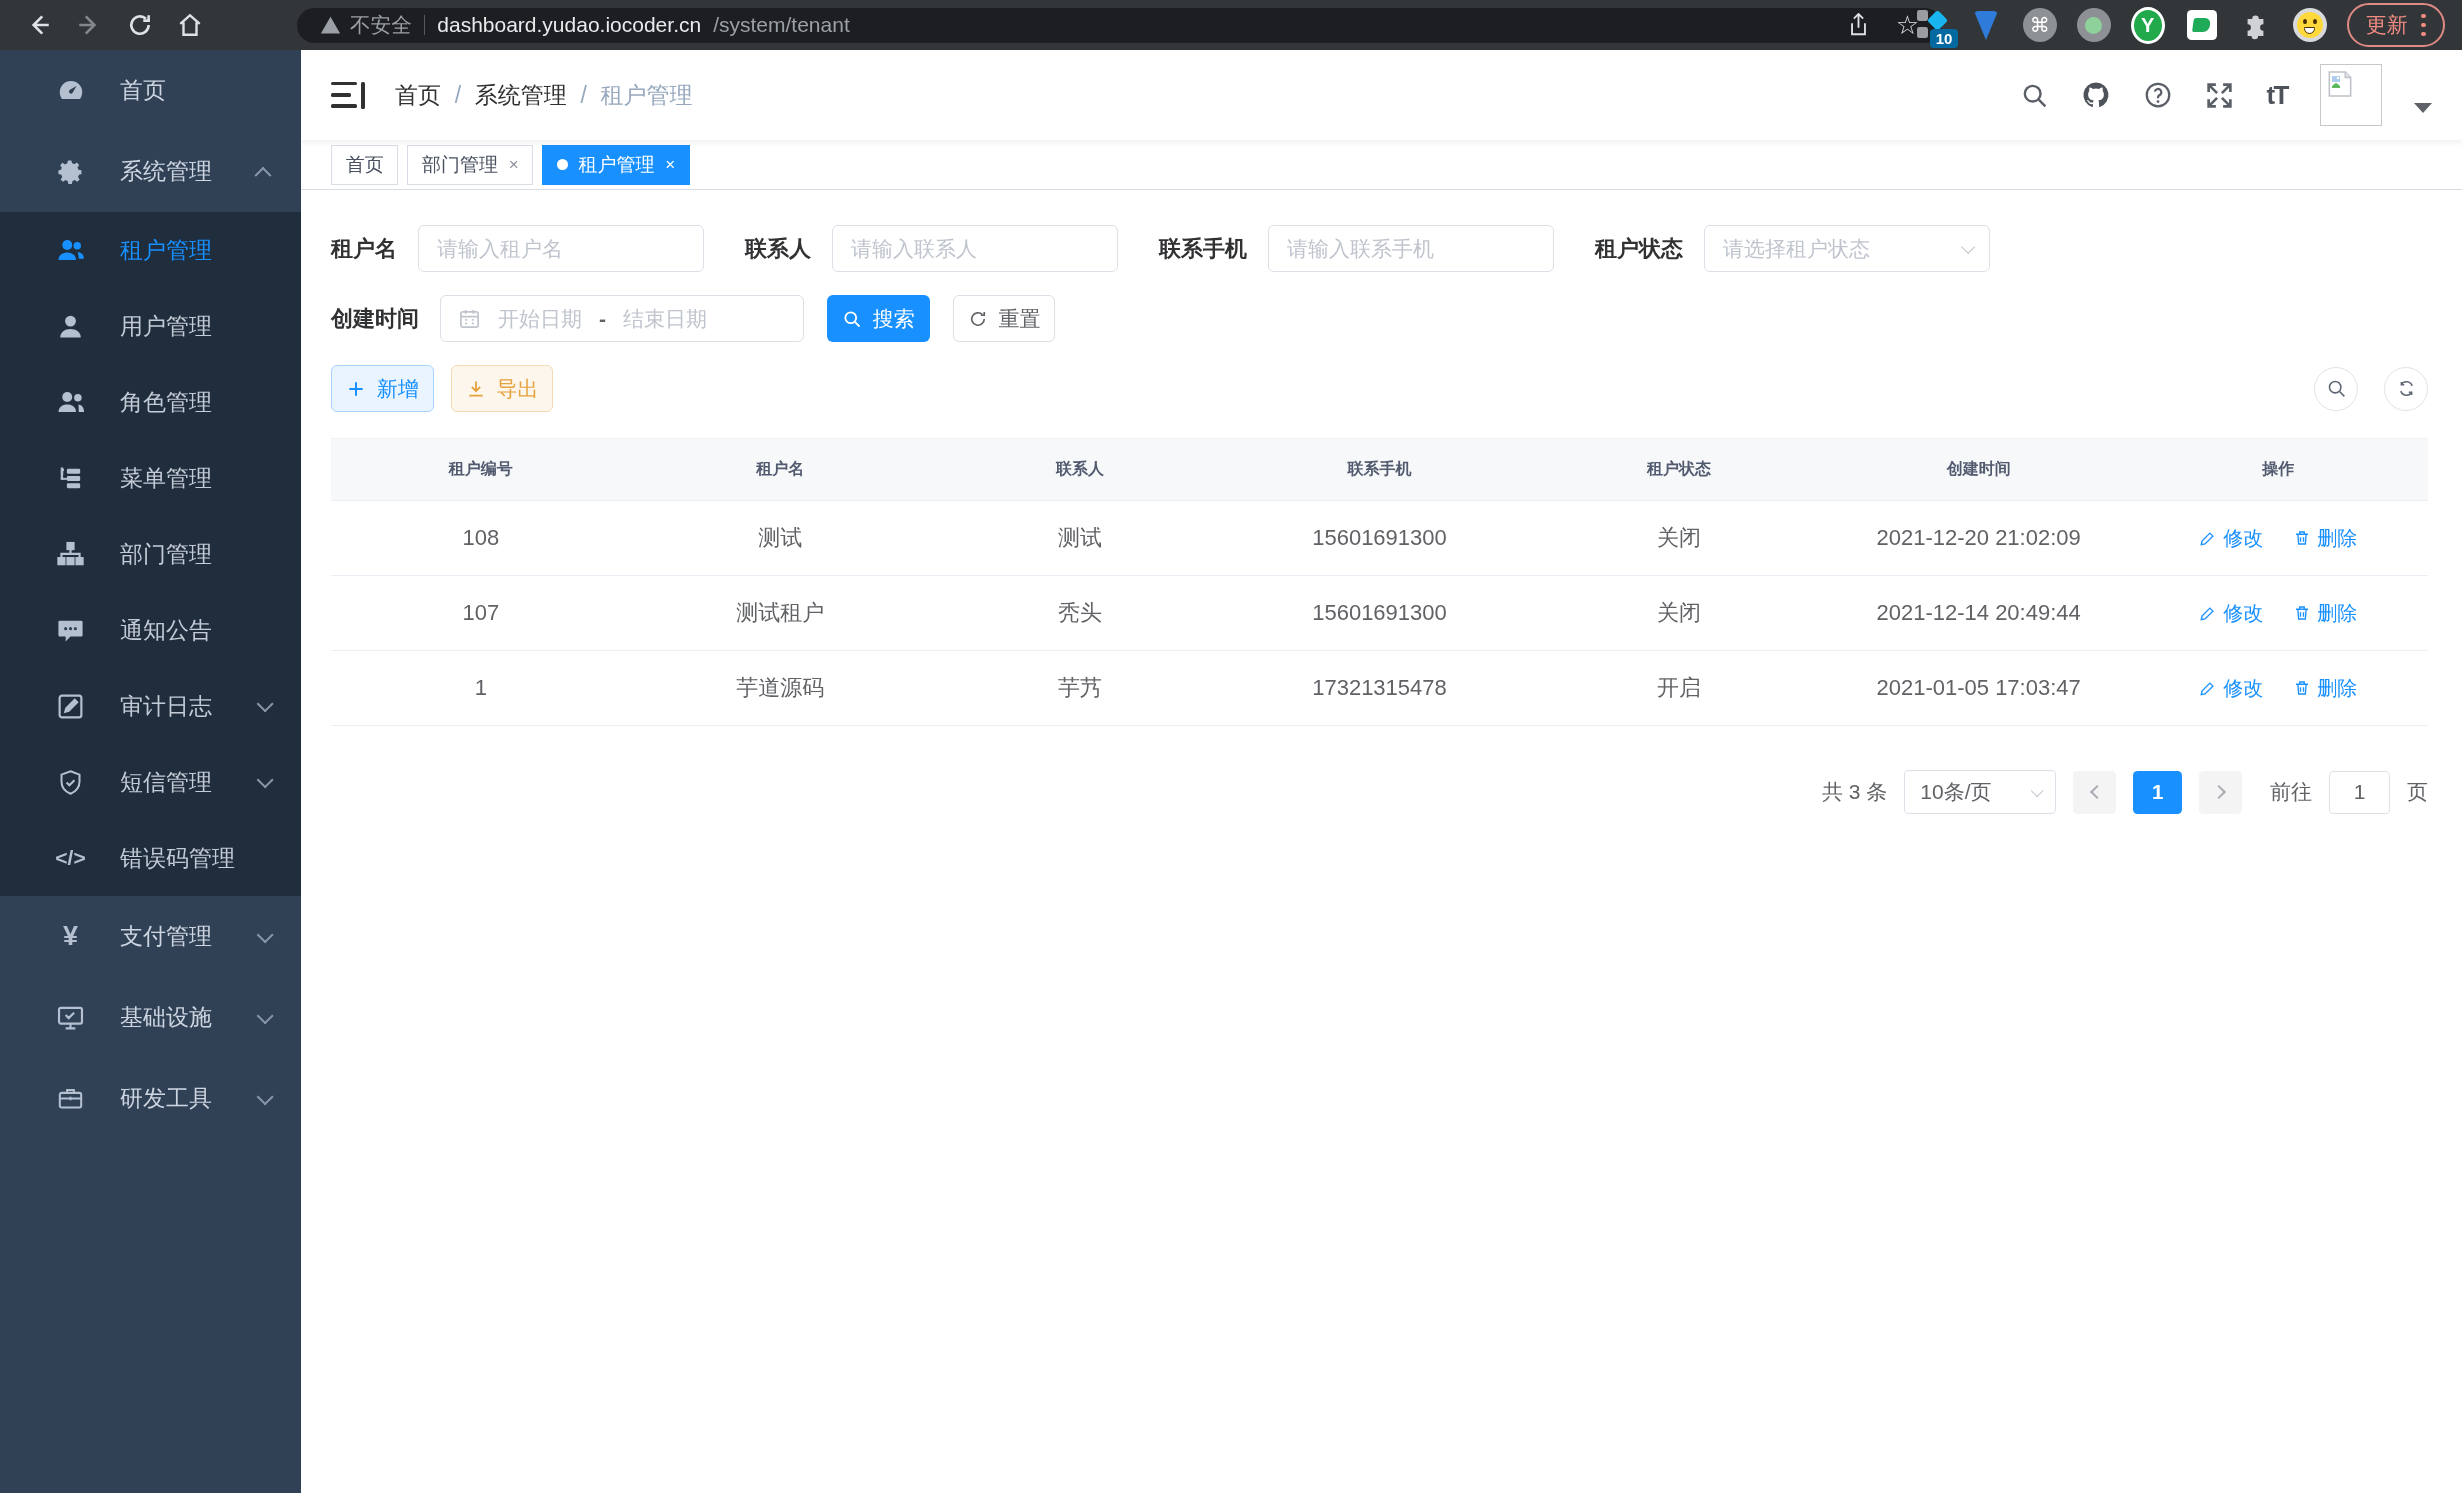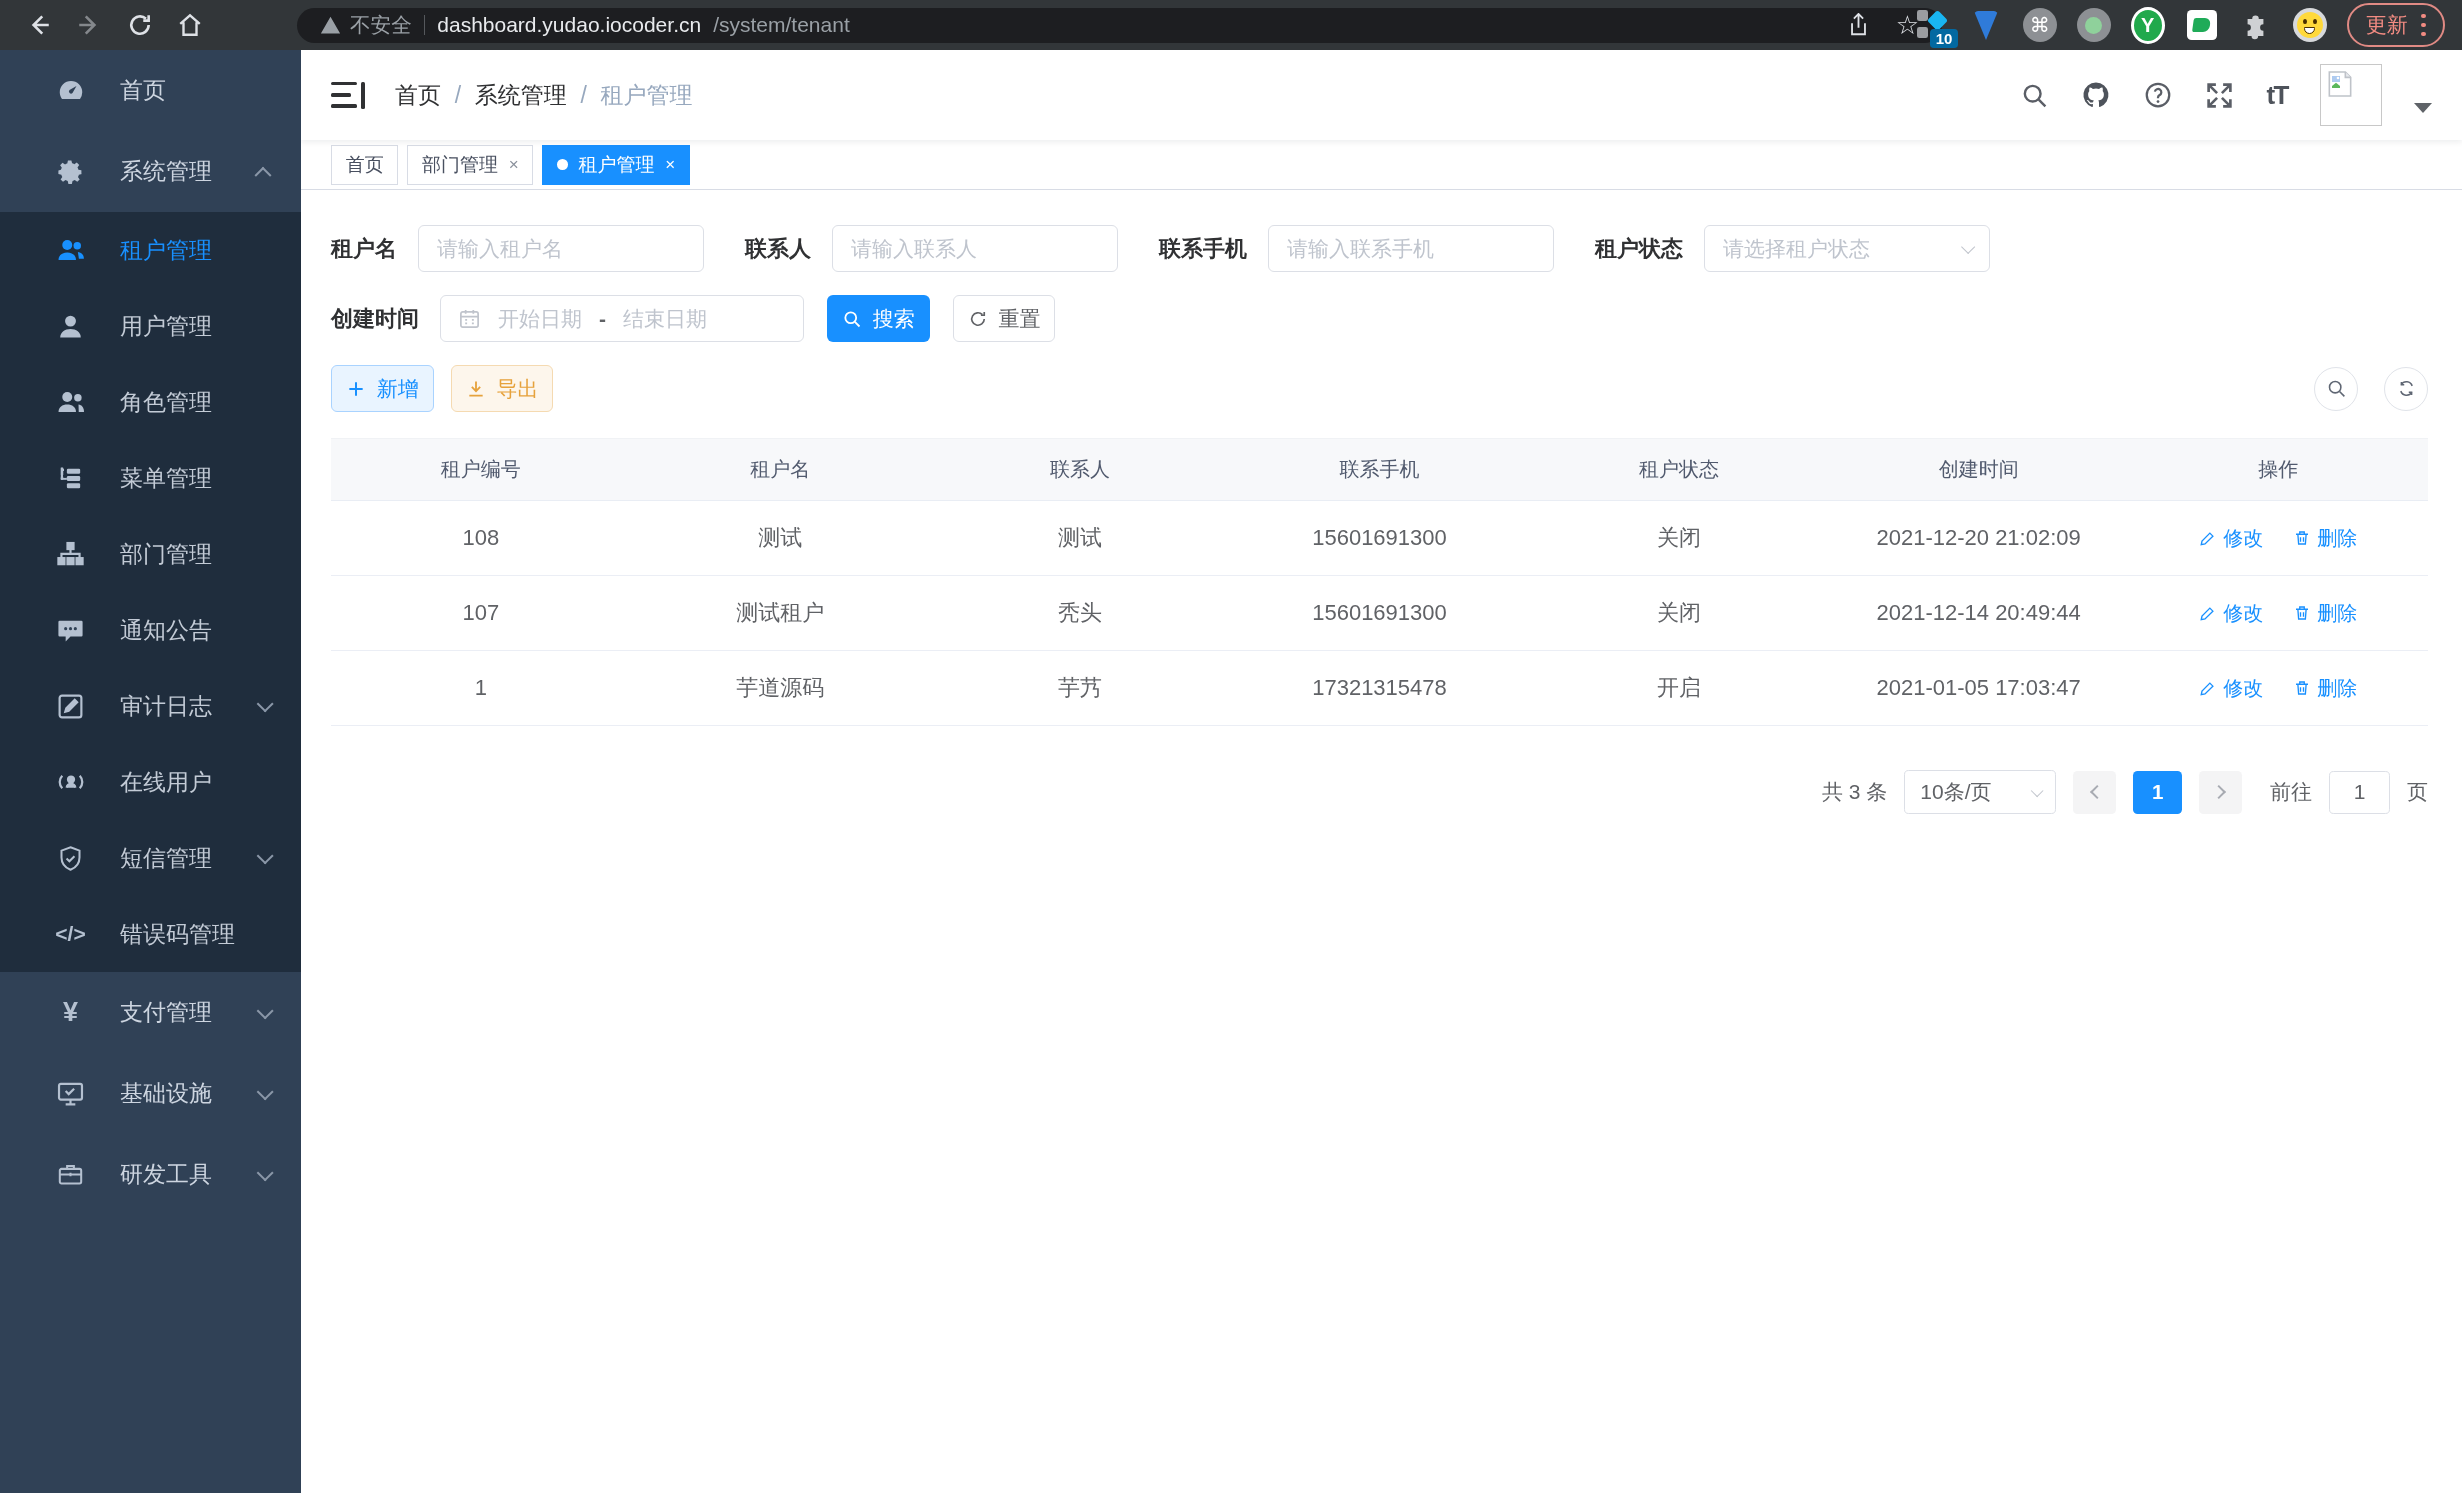--- a/index.html
+++ b/index.html
@@ -124,21 +124,21 @@
   .btn-addlight { background:#e9f4ff; color:var(--accent); border-color:#a9d3ff; }
   .btn-warnlight { background:#fdf6ec; color:#e6a23c; border-color:#f5dab1; margin-left:17px; }
   .toolbar { display:flex; align-items:center; margin-top:4.6px; }
   .tool-right { margin-left:auto; display:flex; gap:26px; }
   .circbtn { width:44px; height:44px; border-radius:50%; border:0.8px solid #e0e3e9; background:#fff;
              display:flex; align-items:center; justify-content:center; color:#5f6673; cursor:pointer; }
 
   .tbl { margin-top:26px; width:100%; border-top:0.8px solid #f0f2f5; }
   .thead, .trow { display:grid; grid-template-columns:repeat(7,1fr); align-items:center; text-align:center; }
   .thead { height:62px; background:#f7f8fa; border-bottom:0.8px solid #e9edf4; }
-  .thead div { font-size:20px; font-weight:400; color:#515a6e; }
+  .thead div { font-size:16px; font-weight:700; color:#515a6e; }
   .trow { height:75px; border-bottom:0.8px solid #ebeef5; font-size:22px; color:#606266; }
   .ops { display:flex; justify-content:center; gap:30px; }
   .oplink { display:inline-flex; align-items:center; gap:6px; color:var(--accent); font-size:20px; cursor:pointer; }
 
   .pager { display:flex; justify-content:flex-end; align-items:center; gap:17px; margin-top:44px;
            font-size:21px; color:#606266; }
   .psel { width:152px; height:44px; border:0.8px solid #dcdfe6; border-radius:4.6px; display:flex; align-items:center;
           padding:0 15px; color:#606266; cursor:pointer; }
   .psel .chev2 { margin-left:auto; width:9px; height:9px; border-right:1.5px solid #c0c4cc;
                  border-bottom:1.5px solid #c0c4cc; transform:rotate(45deg) translateY(-2.3px); }
@@ -348,30 +348,20 @@
         </li>
         <li class="mi">
           <span class="ic">
             <svg width="29" height="29" viewBox="0 0 24 24" fill="none" stroke="#b4c0d0" stroke-width="1.8">
                 <rect x="3" y="3" width="18" height="18" rx="2"></rect>
                 <path d="M15.5 6.5l2 2-7 7-2.8.8.8-2.8 7-7z" fill="#b4c0d0"></path>
               </svg>
           </span>
           <span>审计日志</span>
           <span class="chev down"></span>
-        </li>
-        <li class="mi">
-          <span class="ic">
-            <svg width="30" height="30" viewBox="0 0 24 24" fill="none" stroke="#b4c0d0" stroke-width="1.8">
-                <path d="M5 7c-2.7 2.8-2.7 7.2 0 10M19 7c2.7 2.8 2.7 7.2 0 10"></path>
-                <circle cx="12" cy="10" r="2.4" fill="#b4c0d0"></circle>
-                <path d="M8.5 16.5c.4-2 1.8-3 3.5-3s3.1 1 3.5 3" fill="#b4c0d0"></path>
-              </svg>
-          </span>
-          <span>在线用户</span>
         </li>
         <li class="mi">
           <span class="ic">
             <svg width="27" height="27" viewBox="0 0 24 24" fill="none" stroke="#b4c0d0" stroke-width="1.8">
                 <path d="M12 2l8 3v6c0 5-3.2 9-8 11-4.8-2-8-6-8-11V5l8-3z"></path>
                 <path d="M8.5 12l2.5 2.5 4.5-4.5"></path>
               </svg>
           </span>
           <span>短信管理</span>
           <span class="chev down"></span>

